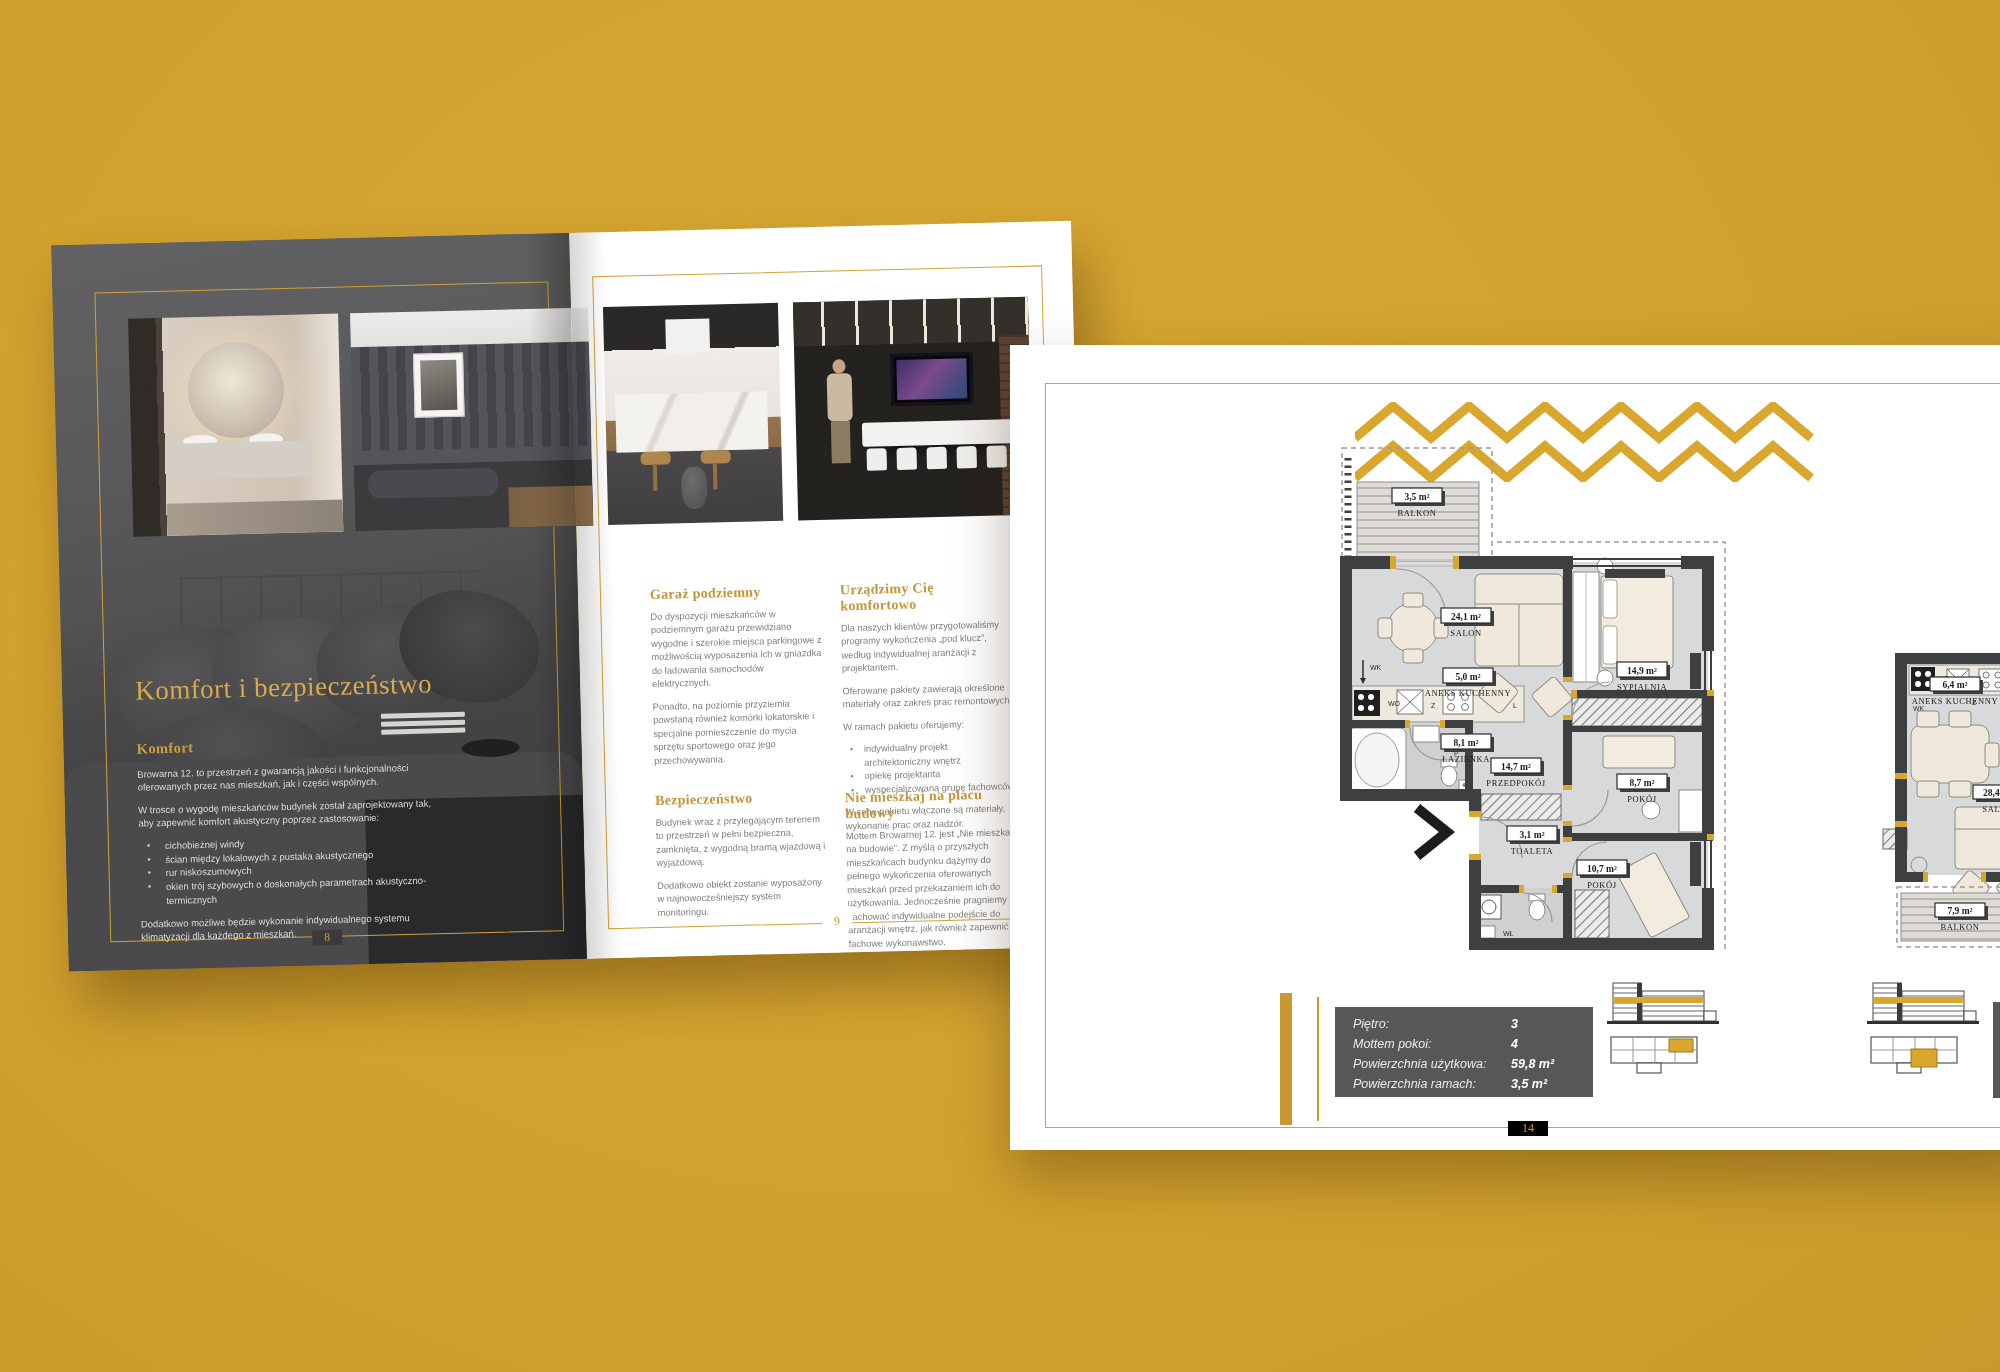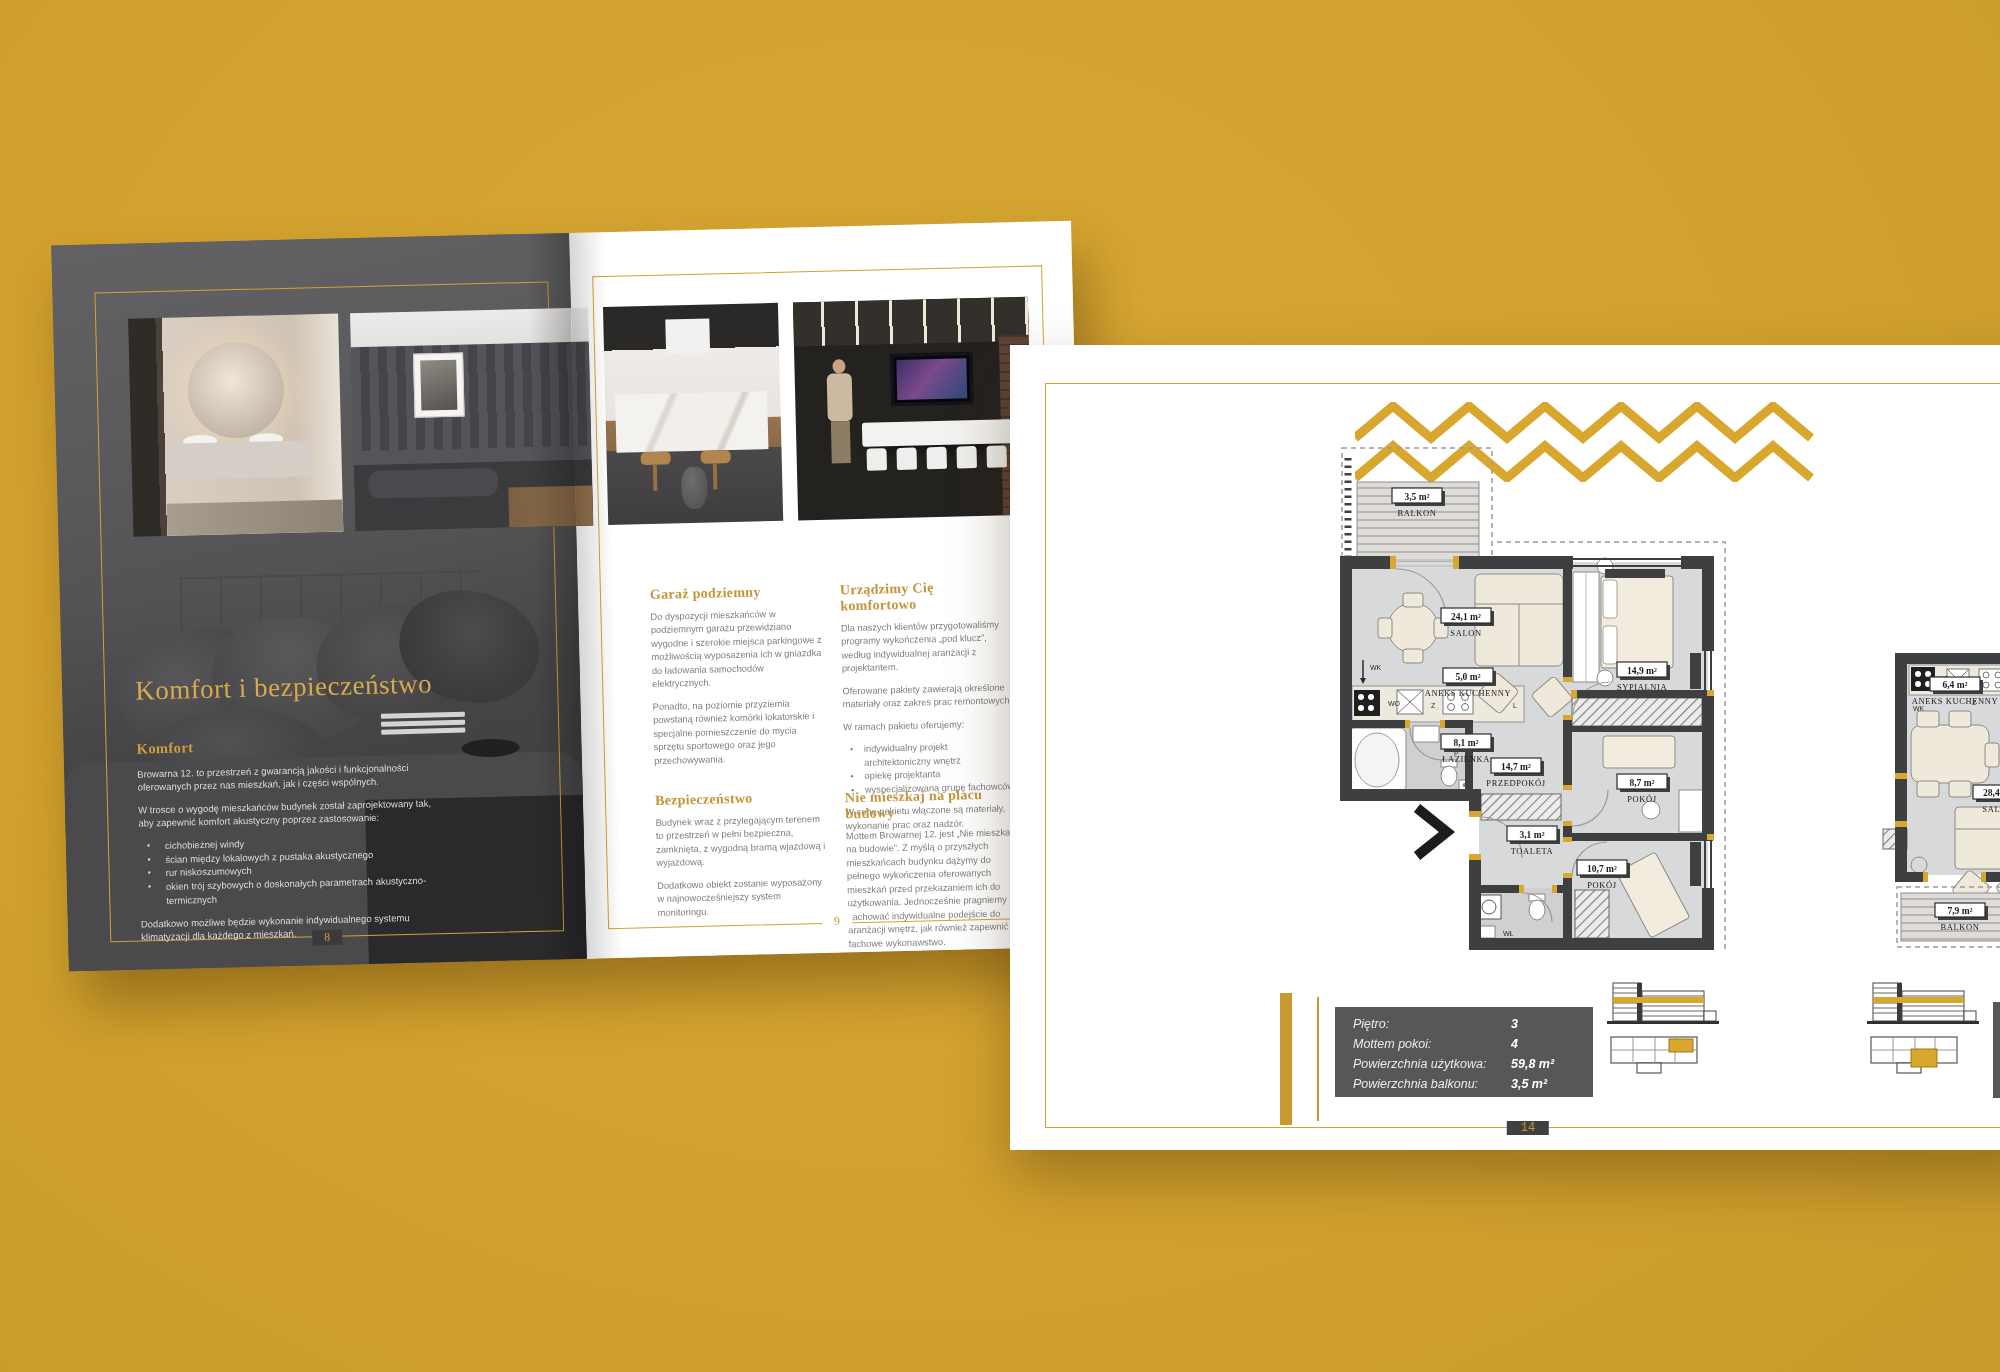--- a/index.html
+++ b/index.html
@@ -105,22 +105,22 @@
   .col ul{margin:0 0 9px 0;padding:0;list-style:none;}
   .col li{font-size:9.3px;line-height:1.45;padding-left:20px;position:relative;}
   .col li::before{content:"•";position:absolute;left:6px;font-size:9px;}
   .c1a{left:72px;top:356px;} .c1b{left:72px;top:562px;}
   .c2a{left:262px;top:356px;} .c2b{left:262px;top:564px;}
 
   
   .page14{position:absolute;left:1010px;top:345px;width:1035px;height:805px;background:#ffffff;
           box-shadow:0 28px 55px rgba(60,35,0,.35);}
   .border14{position:absolute;left:35px;top:38px;right:35px;bottom:22px;border:1px solid #d3a233;}
-  .pgnum14{position:absolute;left:518px;top:776px;transform:translateX(-50%);background:#404040;
-           padding:0 14px;font-family:Liberation Mono, monospace;font-size:12px;color:#c9992f;}
+  .pgnum14{position:absolute;left:518px;top:776px;transform:translateX(-50%);background:#000000;
+           padding:0 14px;font-family:Liberation Serif, serif;font-size:12px;color:#c9992f;}
   .zigzag{position:absolute;left:345px;top:57px;width:460px;height:80px;}
   .plan-svg{position:absolute;left:35px;top:45px;width:695px;height:570px;}
   .plan2-svg{position:absolute;left:845px;top:280px;width:190px;height:330px;}
   .goldbar{position:absolute;left:270px;top:648px;width:12px;height:132px;background:#c9992f;}
   .goldline{position:absolute;left:307px;top:652px;width:2px;height:124px;background:#c9992f;}
   .info{position:absolute;left:325px;top:662px;width:258px;height:90px;background:#57575a;color:#fff;
         font-size:12.5px;}
   .info .row{position:absolute;left:18px;right:10px;height:22px;line-height:22px;font-style:italic;}
   .info .lab{color:#ececec;}
   .info .val{position:absolute;left:158px;font-weight:bold;color:#fff;}
@@ -561,21 +561,21 @@
     </div>
     <div class="row" style="top:26px;">
       <span class="lab">Mottem pokoi:</span>
       <span class="val">4</span>
     </div>
     <div class="row" style="top:46px;">
       <span class="lab">Powierzchnia użytkowa:</span>
       <span class="val">59,8 m²</span>
     </div>
     <div class="row" style="top:66px;">
-      <span class="lab">Powierzchnia balkonu:</span>
+      <span class="lab">Powierzchnia ramach:</span>
       <span class="val">3,5 m²</span>
     </div>
   </div>
 
   <svg class="bpair bp1" viewBox="0 0 132 120">
     <g transform="translate(10,4)">
       <rect x="0" y="40" width="112" height="3" fill="#2f2f31"></rect>
       <rect x="6" y="2" width="28" height="38" fill="#fff" stroke="#444"></rect>
       <g stroke="#666" stroke-width="1">
         <line x1="6" y1="7" x2="34" y2="7"></line>

